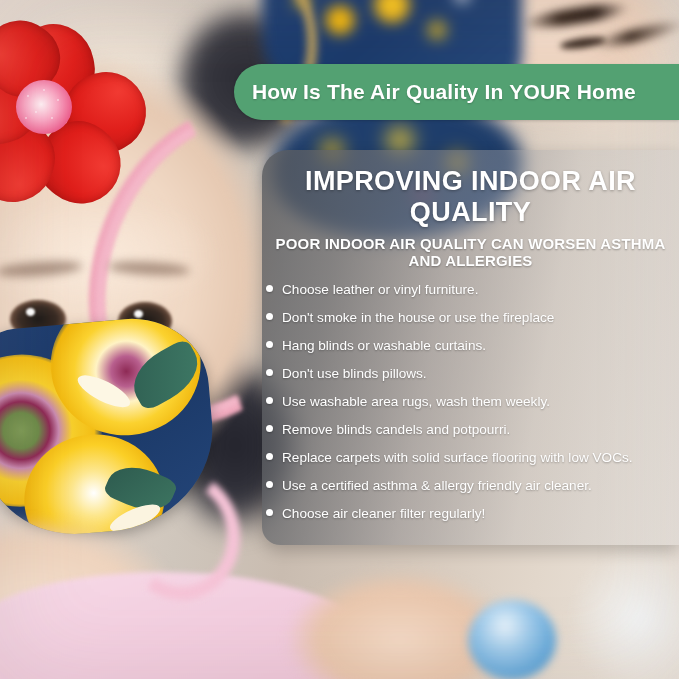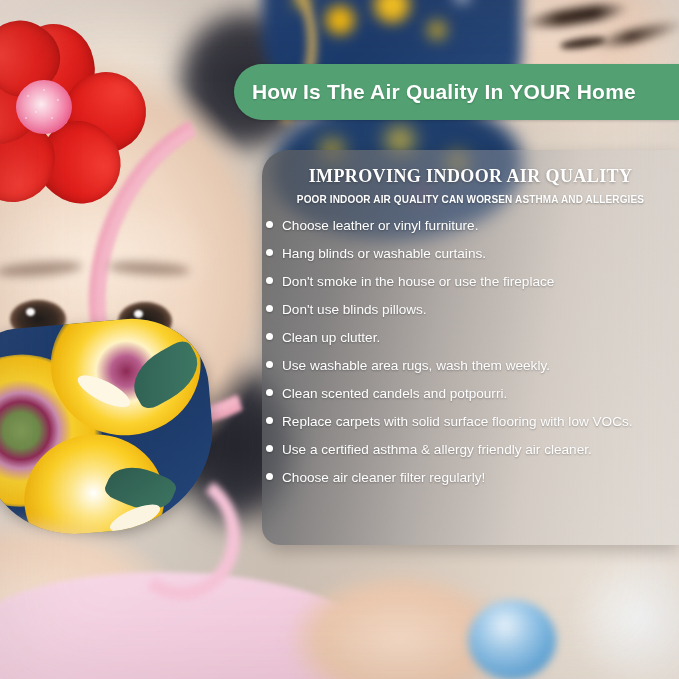--- a/index.html
+++ b/index.html
@@ -236,26 +236,25 @@
         rgba(86,88,92,.80) 0%,
         rgba(104,106,110,.72) 18%,
         rgba(142,142,146,.52) 42%,
         rgba(186,186,188,.34) 66%,
         rgba(214,214,216,.26) 100%);
     box-shadow:0 6px 16px rgba(0,0,0,.20);
     overflow:hidden;
   }
   #panel-head { padding-top:16px; text-align:center; }
   #panel-title {
-    color:#ffffff; font-size:18px; font-weight:bold; letter-spacing:.4px;
+    color:#ffffff; font-size:27px; font-weight:bold; letter-spacing:.4px;
     text-shadow:0 1px 3px rgba(0,0,0,.30);
-    font-family:Liberation Serif, serif;
   }
   #panel-sub {
-    color:#ffffff; font-size:10px; font-weight:bold; letter-spacing:.15px;
+    color:#ffffff; font-size:15px; font-weight:bold; letter-spacing:.15px;
     margin-top:7px; text-shadow:0 1px 2px rgba(0,0,0,.32);
   }
   #tips { list-style:none; margin:14px 0 0 0; padding:0 10px 0 4px; }
   #tips li {
     display:flex; align-items:baseline; gap:9px;
     height:28px; padding-left:0;
   }
   #tips .dot {
     flex:0 0 auto; width:7px; height:7px; border-radius:50%;
     background:#ffffff; box-shadow:0 1px 2px rgba(0,0,0,.25);
@@ -335,41 +334,37 @@
     <div id="panel-title">IMPROVING INDOOR AIR QUALITY</div>
     <div id="panel-sub">POOR INDOOR AIR QUALITY CAN WORSEN ASTHMA AND ALLERGIES</div>
   </div>
   <ul id="tips">
       <li>
         <span class="dot"></span>
         <span class="tiptext">Choose leather or vinyl furniture.</span>
       </li>
       <li>
         <span class="dot"></span>
+        <span class="tiptext">Don't smoke in the house or use the fireplace</span>
+      </li>
+      <li>
+        <span class="dot"></span>
         <span class="tiptext">Hang blinds or washable curtains.</span>
       </li>
       <li>
         <span class="dot"></span>
-        <span class="tiptext">Don't smoke in the house or use the fireplace</span>
-      </li>
-      <li>
-        <span class="dot"></span>
         <span class="tiptext">Don't use blinds pillows.</span>
       </li>
       <li>
         <span class="dot"></span>
-        <span class="tiptext">Clean up clutter.</span>
-      </li>
-      <li>
-        <span class="dot"></span>
         <span class="tiptext">Use washable area rugs, wash them weekly.</span>
       </li>
       <li>
         <span class="dot"></span>
-        <span class="tiptext">Clean scented candels and potpourri.</span>
+        <span class="tiptext">Remove blinds candels and potpourri.</span>
       </li>
       <li>
         <span class="dot"></span>
         <span class="tiptext">Replace carpets with solid surface flooring with low VOCs.</span>
       </li>
       <li>
         <span class="dot"></span>
         <span class="tiptext">Use a certified asthma &amp; allergy friendly air cleaner.</span>
       </li>
       <li>

